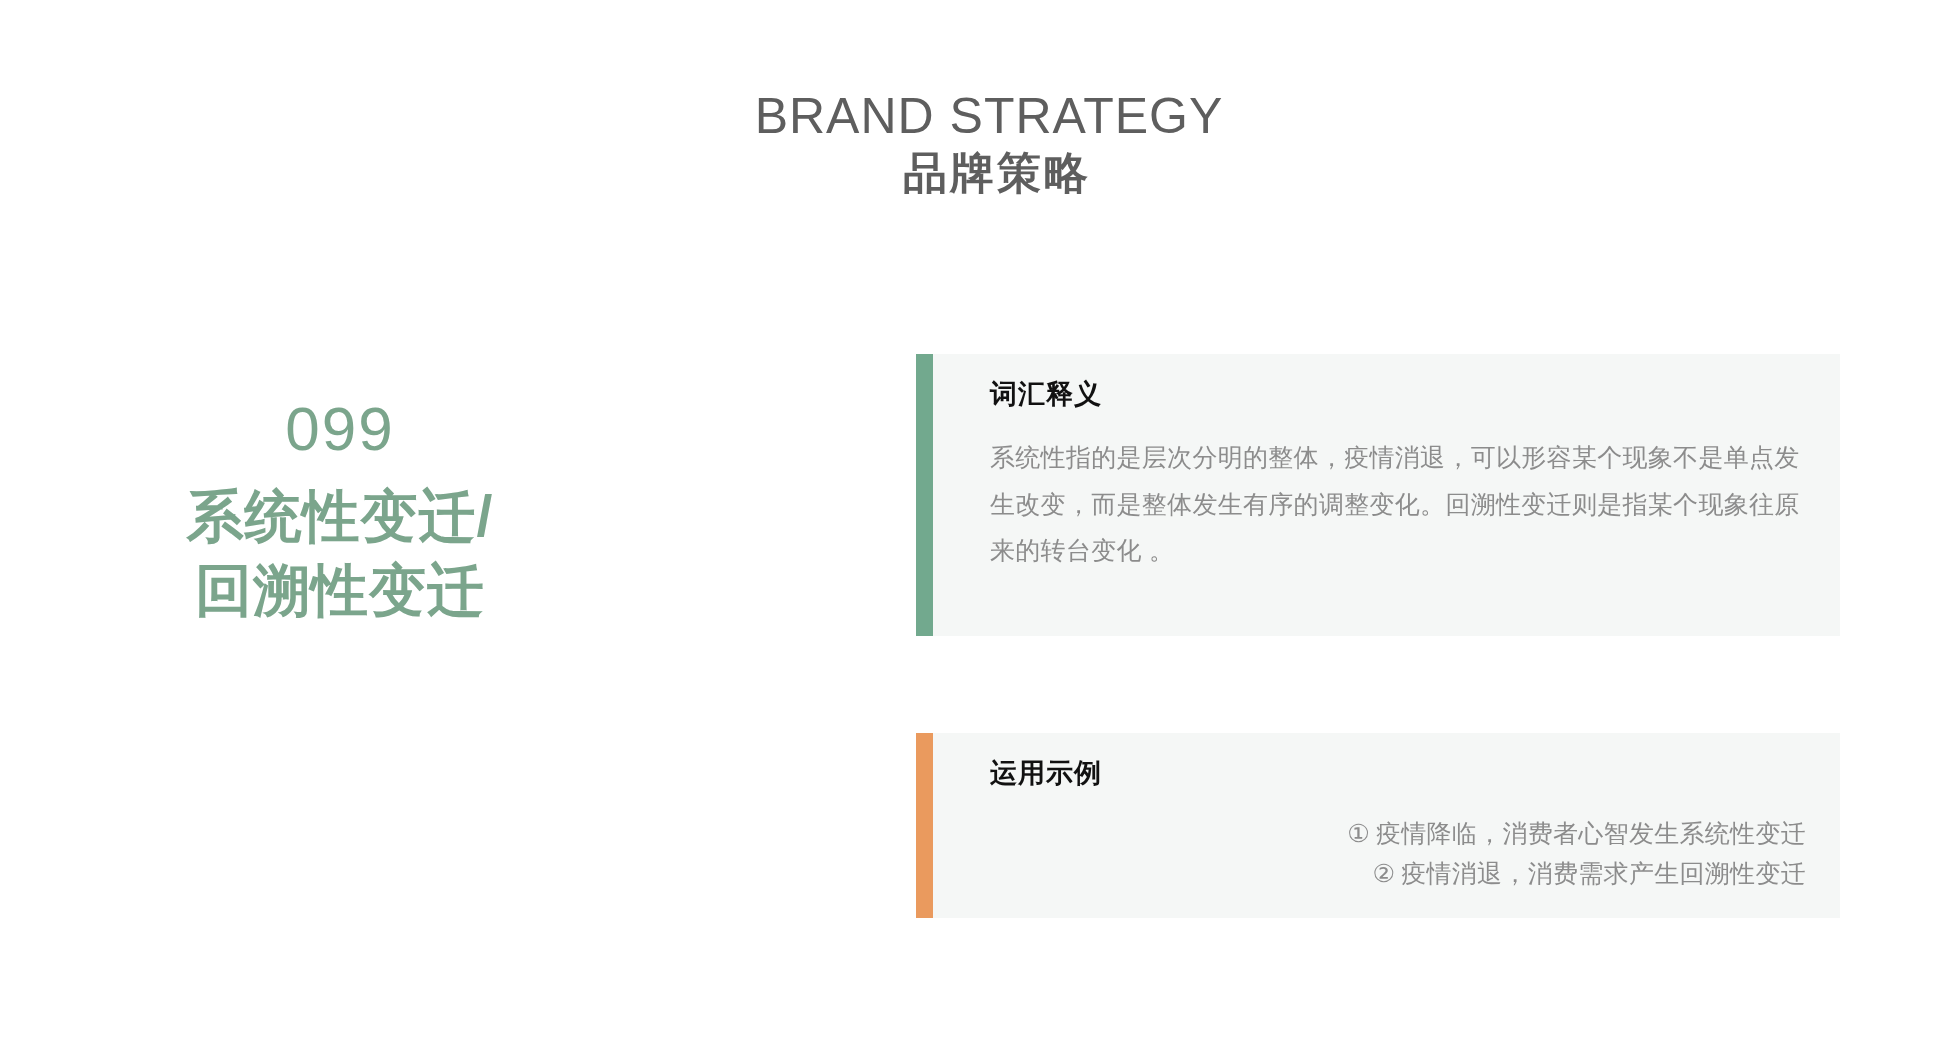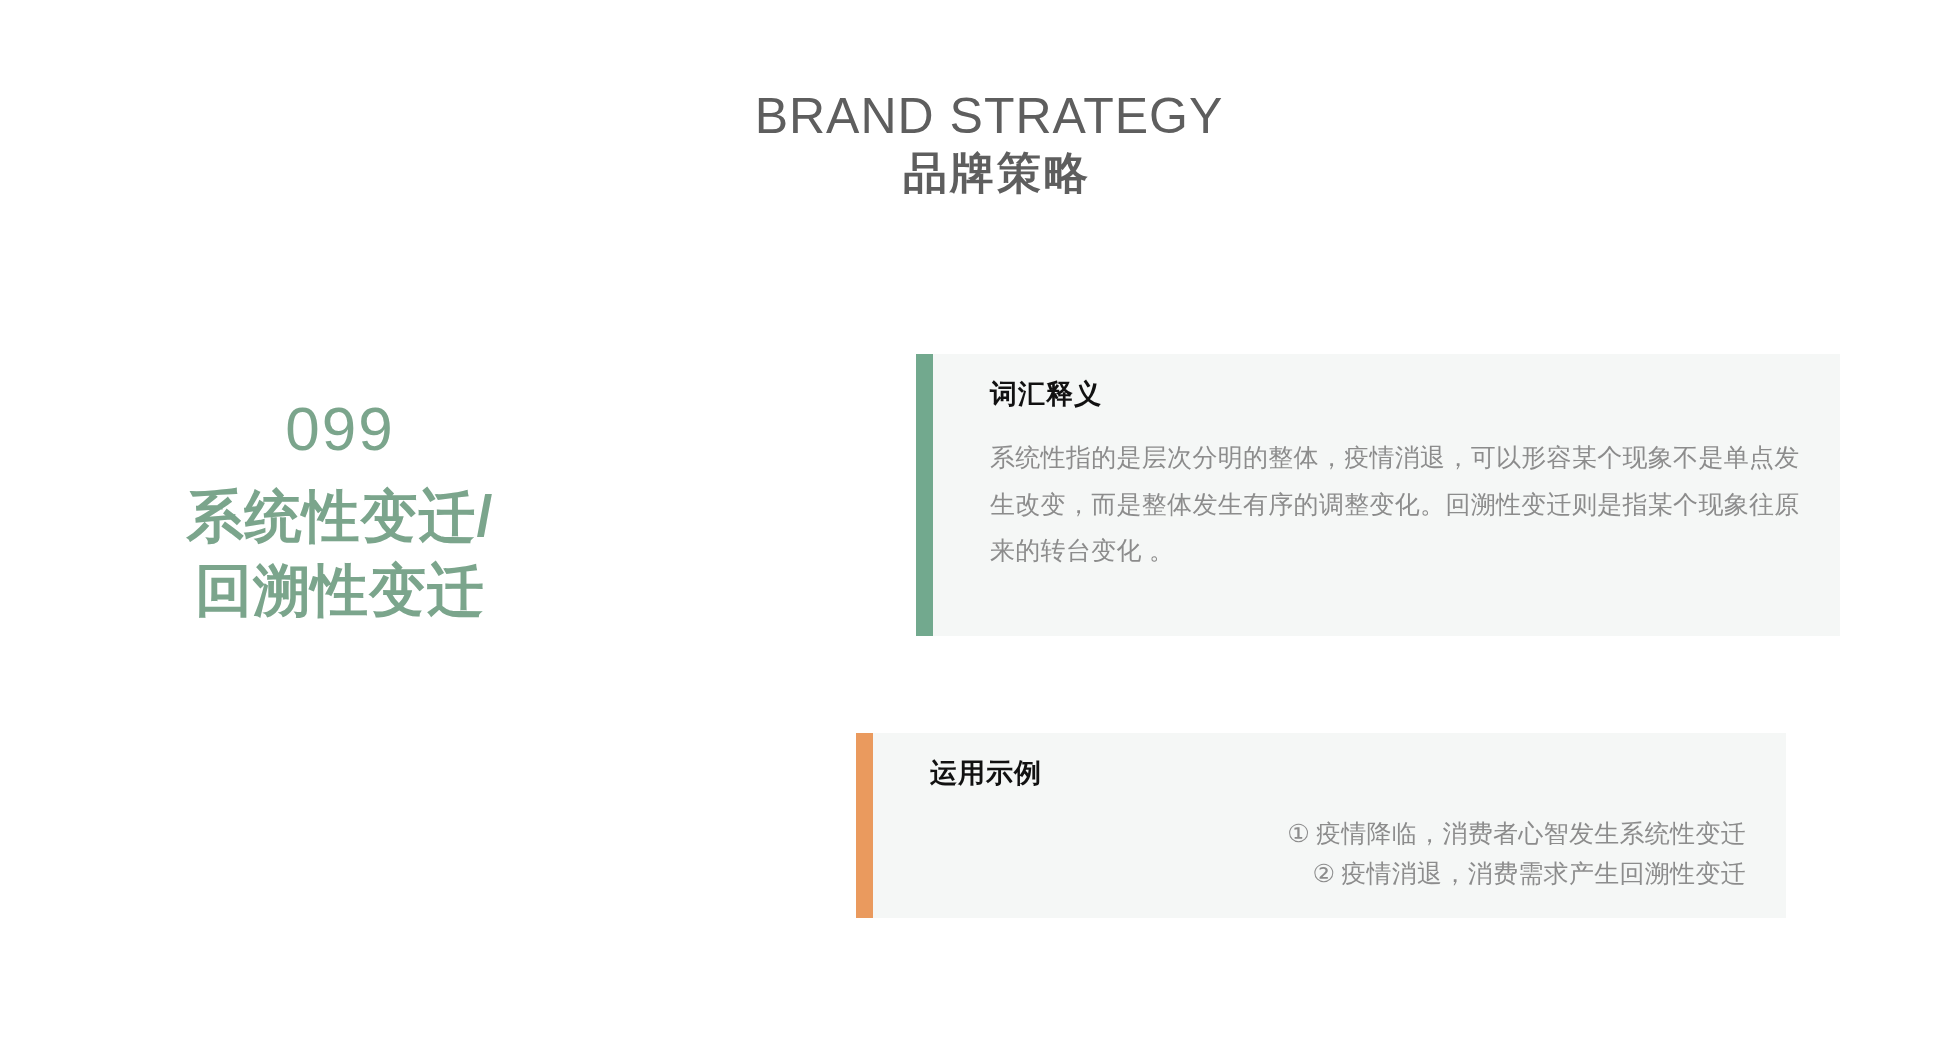--- a/index.html
+++ b/index.html
@@ -135,21 +135,21 @@
 
   
   #card-definition {
     left: 880px;
     top: 354px;
     width: 930px;
     height: 282px;
     margin-left: 36px;
   }
   #card-example {
-    left: 856px;
+    left: 916px;
     top: 733px;
     width: 930px;
     height: 185px;
   }
 </style>
 </head>
 <body>
 
 <div class="slide">
 

